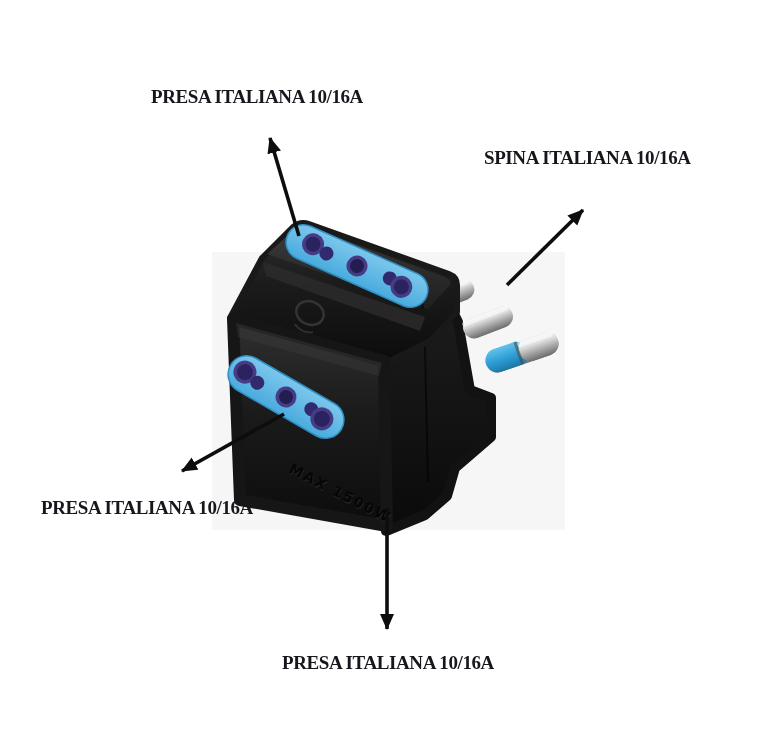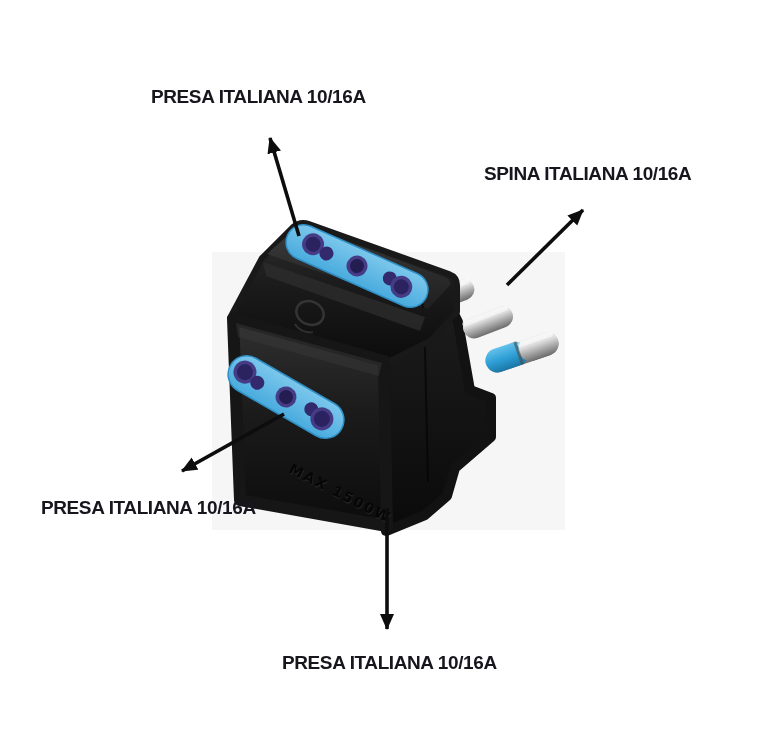--- a/index.html
+++ b/index.html
@@ -15,21 +15,21 @@
     overflow: hidden;
     font-family: "DejaVu Sans", sans-serif;
   }
   .diagram-svg {
     position: absolute;
     left: 0;
     top: 0;
   }
   .label {
     position: absolute;
-    font-family: Liberation Sans, sans-serif;
+    font-family: Liberation Serif, serif;
     font-weight: 700;
     font-size: 19px;
     letter-spacing: -0.4px;
     color: #17161d;
     white-space: nowrap;
     line-height: 1.1;
   }
   .emboss-text {
     font-family: "DejaVu Sans", sans-serif;
     font-weight: 700;
@@ -160,19 +160,19 @@
     <g stroke="#0d0d0d" stroke-width="3.6">
       <line x1="299" y1="236" x2="270" y2="138" marker-end="url(#ah)"></line>
       <line x1="507" y1="285" x2="583" y2="210" marker-end="url(#ah)"></line>
       <line x1="284" y1="414" x2="182" y2="471" marker-end="url(#ah)"></line>
       <line x1="387" y1="508" x2="387" y2="629" marker-end="url(#ah)"></line>
     </g>
   </svg>
 
   <div class="label" style="left:151px; top:87px;">PRESA ITALIANA 10/16A</div>
 
-  <div class="label" style="left:484px; top:164px;">SPINA ITALIANA 10/16A</div>
+  <div class="label" style="left:484px; top:148px;">SPINA ITALIANA 10/16A</div>
 
   <div class="label" style="left:41px; top:498px;">PRESA ITALIANA 10/16A</div>
 
   <div class="label" style="left:282px; top:653px;">PRESA ITALIANA 10/16A</div>
 
 </div>
 
 </body></html>

